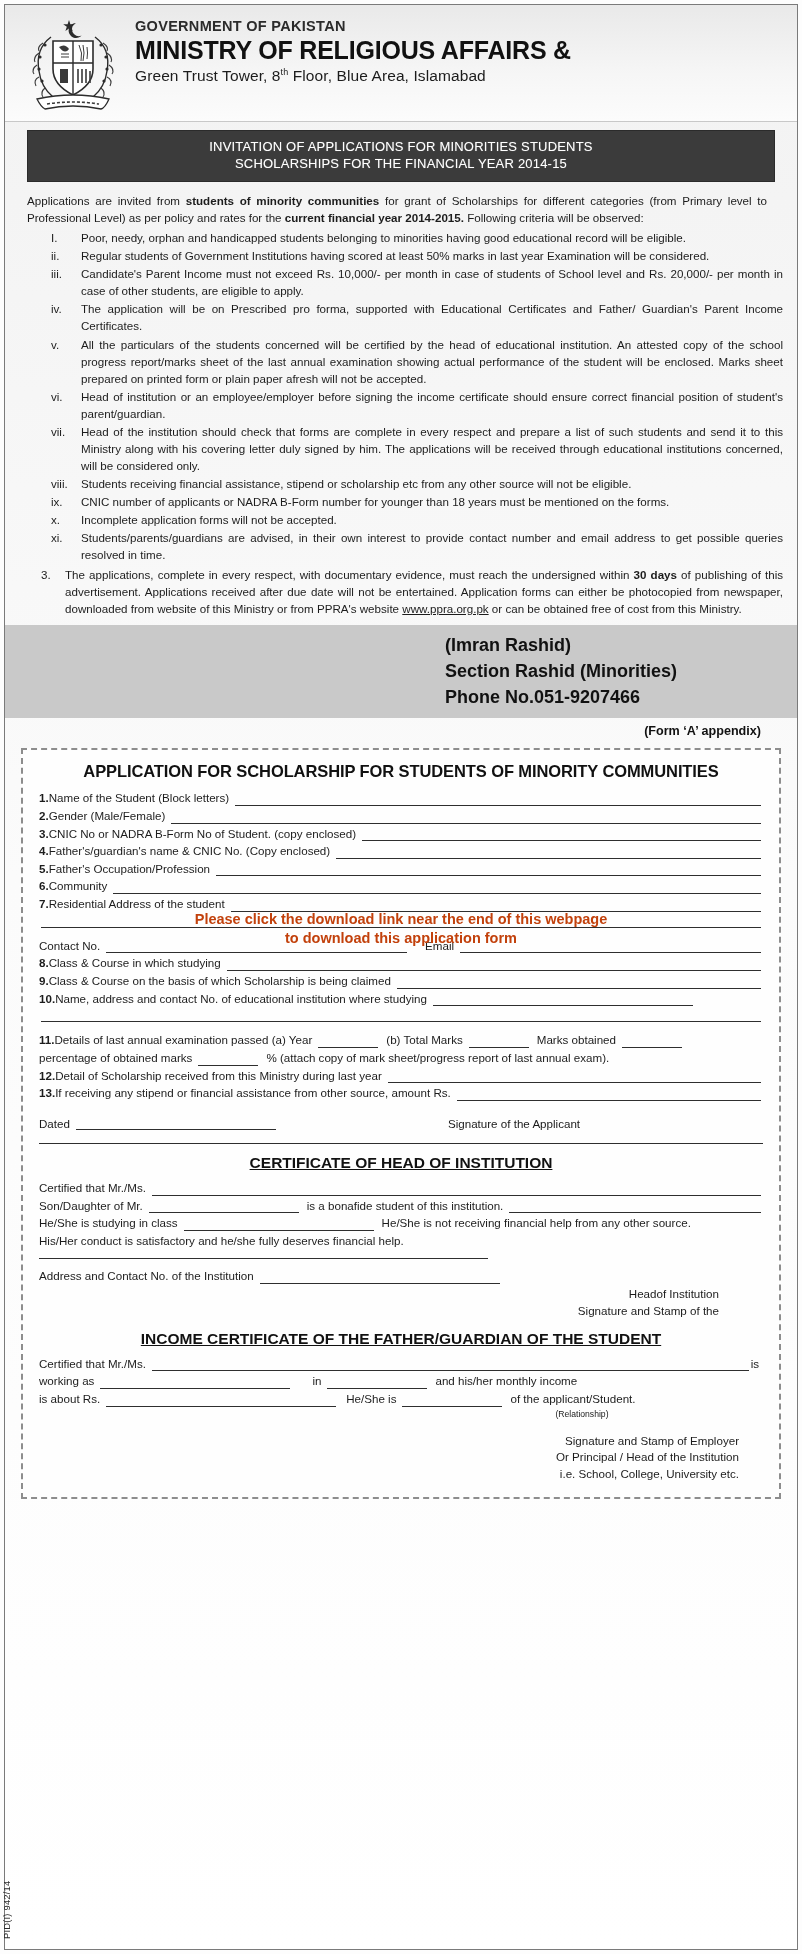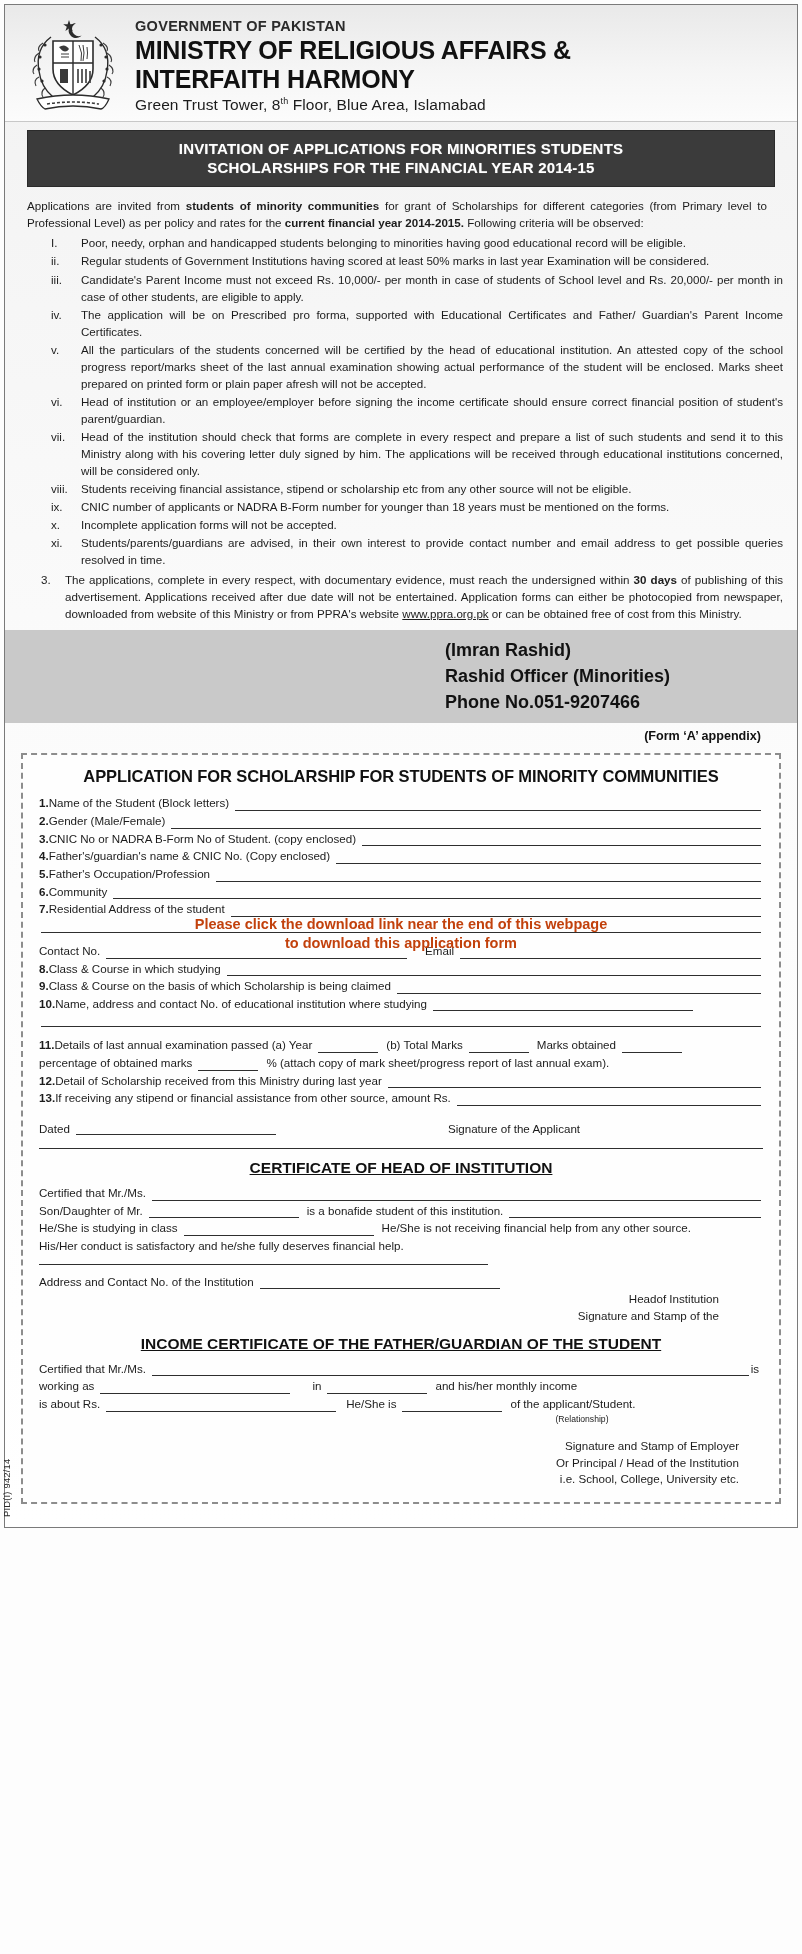--- a/index.html
+++ b/index.html
@@ -16,21 +16,21 @@
     height:1954px;
     box-sizing:border-box;
     background:#fdfdfd;
     overflow:hidden;
   }
 
   
   .ad-frame{
     position:absolute;
     left:4px; top:4px;
-    width:794px; height:1524px;
+    width:794px; height:1946px;
     box-sizing:border-box;
     border:1px solid #7a7a7a;
     background:linear-gradient(180deg,#f2f2f2 0%,#fbfbfb 45%,#ffffff 100%);
   }
 
   
   .header{
     position:relative;
     height:110px;
     display:flex;
@@ -77,22 +77,22 @@
   
   .banner{
     margin:8px 22px 0 22px;
     background:#3b3b3b;
     color:#ffffff;
     text-align:center;
     padding:8px 6px 9px 6px;
     border:1px solid #2b2b2b;
   }
   .banner div{
-    font-size:15px;
-    font-weight:bold;
+    font-size:13px;
+    font-weight:normal;
     letter-spacing:.2px;
     line-height:1.28;
     text-shadow:0 0 1px rgba(255,255,255,.35);
   }
 
   
   .body-copy{
     padding:10px 14px 0 22px;
     font-size:11.6px;
     line-height:1.47;
@@ -311,21 +311,20 @@
             </g>
 
             <path d="M18 88 q36 -8 72 0 q-4 9 -8 10 q-28 -6 -56 0 q-4 -2 -8 -10 z" fill="#ffffff" stroke="#2b2b2b" stroke-width="1.3"></path>
             <path d="M28 93 q26 -4 52 0" stroke="#3a3a3a" stroke-width="1.6" stroke-dasharray="3 2"></path>
           </g>
         </svg>
       </div>
       <div class="header-text">
         <div class="gov-line">GOVERNMENT OF PAKISTAN</div>
         <div class="ministry-line">MINISTRY OF RELIGIOUS AFFAIRS &amp;</div>
-        <div class="ministry-line">INTERFAITH HARMONY</div>
         <div class="address-line">
           <span>Green Trust Tower, 8</span><sup>th</sup><span> Floor, Blue Area, Islamabad</span>
         </div>
       </div>
     </div>
 
     <div class="banner">
       <div>INVITATION OF APPLICATIONS FOR MINORITIES STUDENTS</div>
       <div>SCHOLARSHIPS FOR THE FINANCIAL YEAR 2014-15</div>
     </div>
@@ -350,21 +349,21 @@
       </ol>
 
       <div class="clause3">
         <span class="marker">3.</span><span>The applications, complete in every respect, with documentary evidence, must reach the undersigned within </span><span class="b">30 days</span><span> of publishing of this advertisement. Applications received after due date will not be entertained. Application forms can either be photocopied from newspaper, downloaded from website of this Ministry or from PPRA's website </span><span class="link">www.ppra.org.pk</span><span> or can be obtained free of cost from this Ministry.</span>
       </div>
     </div>
 
     <div class="sig-block">
       <div class="inner">
         <div>(Imran Rashid)</div>
-        <div>Rashid Officer (Minorities)</div>
+        <div>Section Rashid (Minorities)</div>
         <div>Phone No.051-9207466</div>
       </div>
     </div>
     <div class="form-appendix">(Form ‘A’ appendix)</div>
 
     <div class="form-box">
 
       <div class="form-title">APPLICATION FOR SCHOLARSHIP FOR STUDENTS OF MINORITY COMMUNITIES</div>
 
       <div class="frow">

